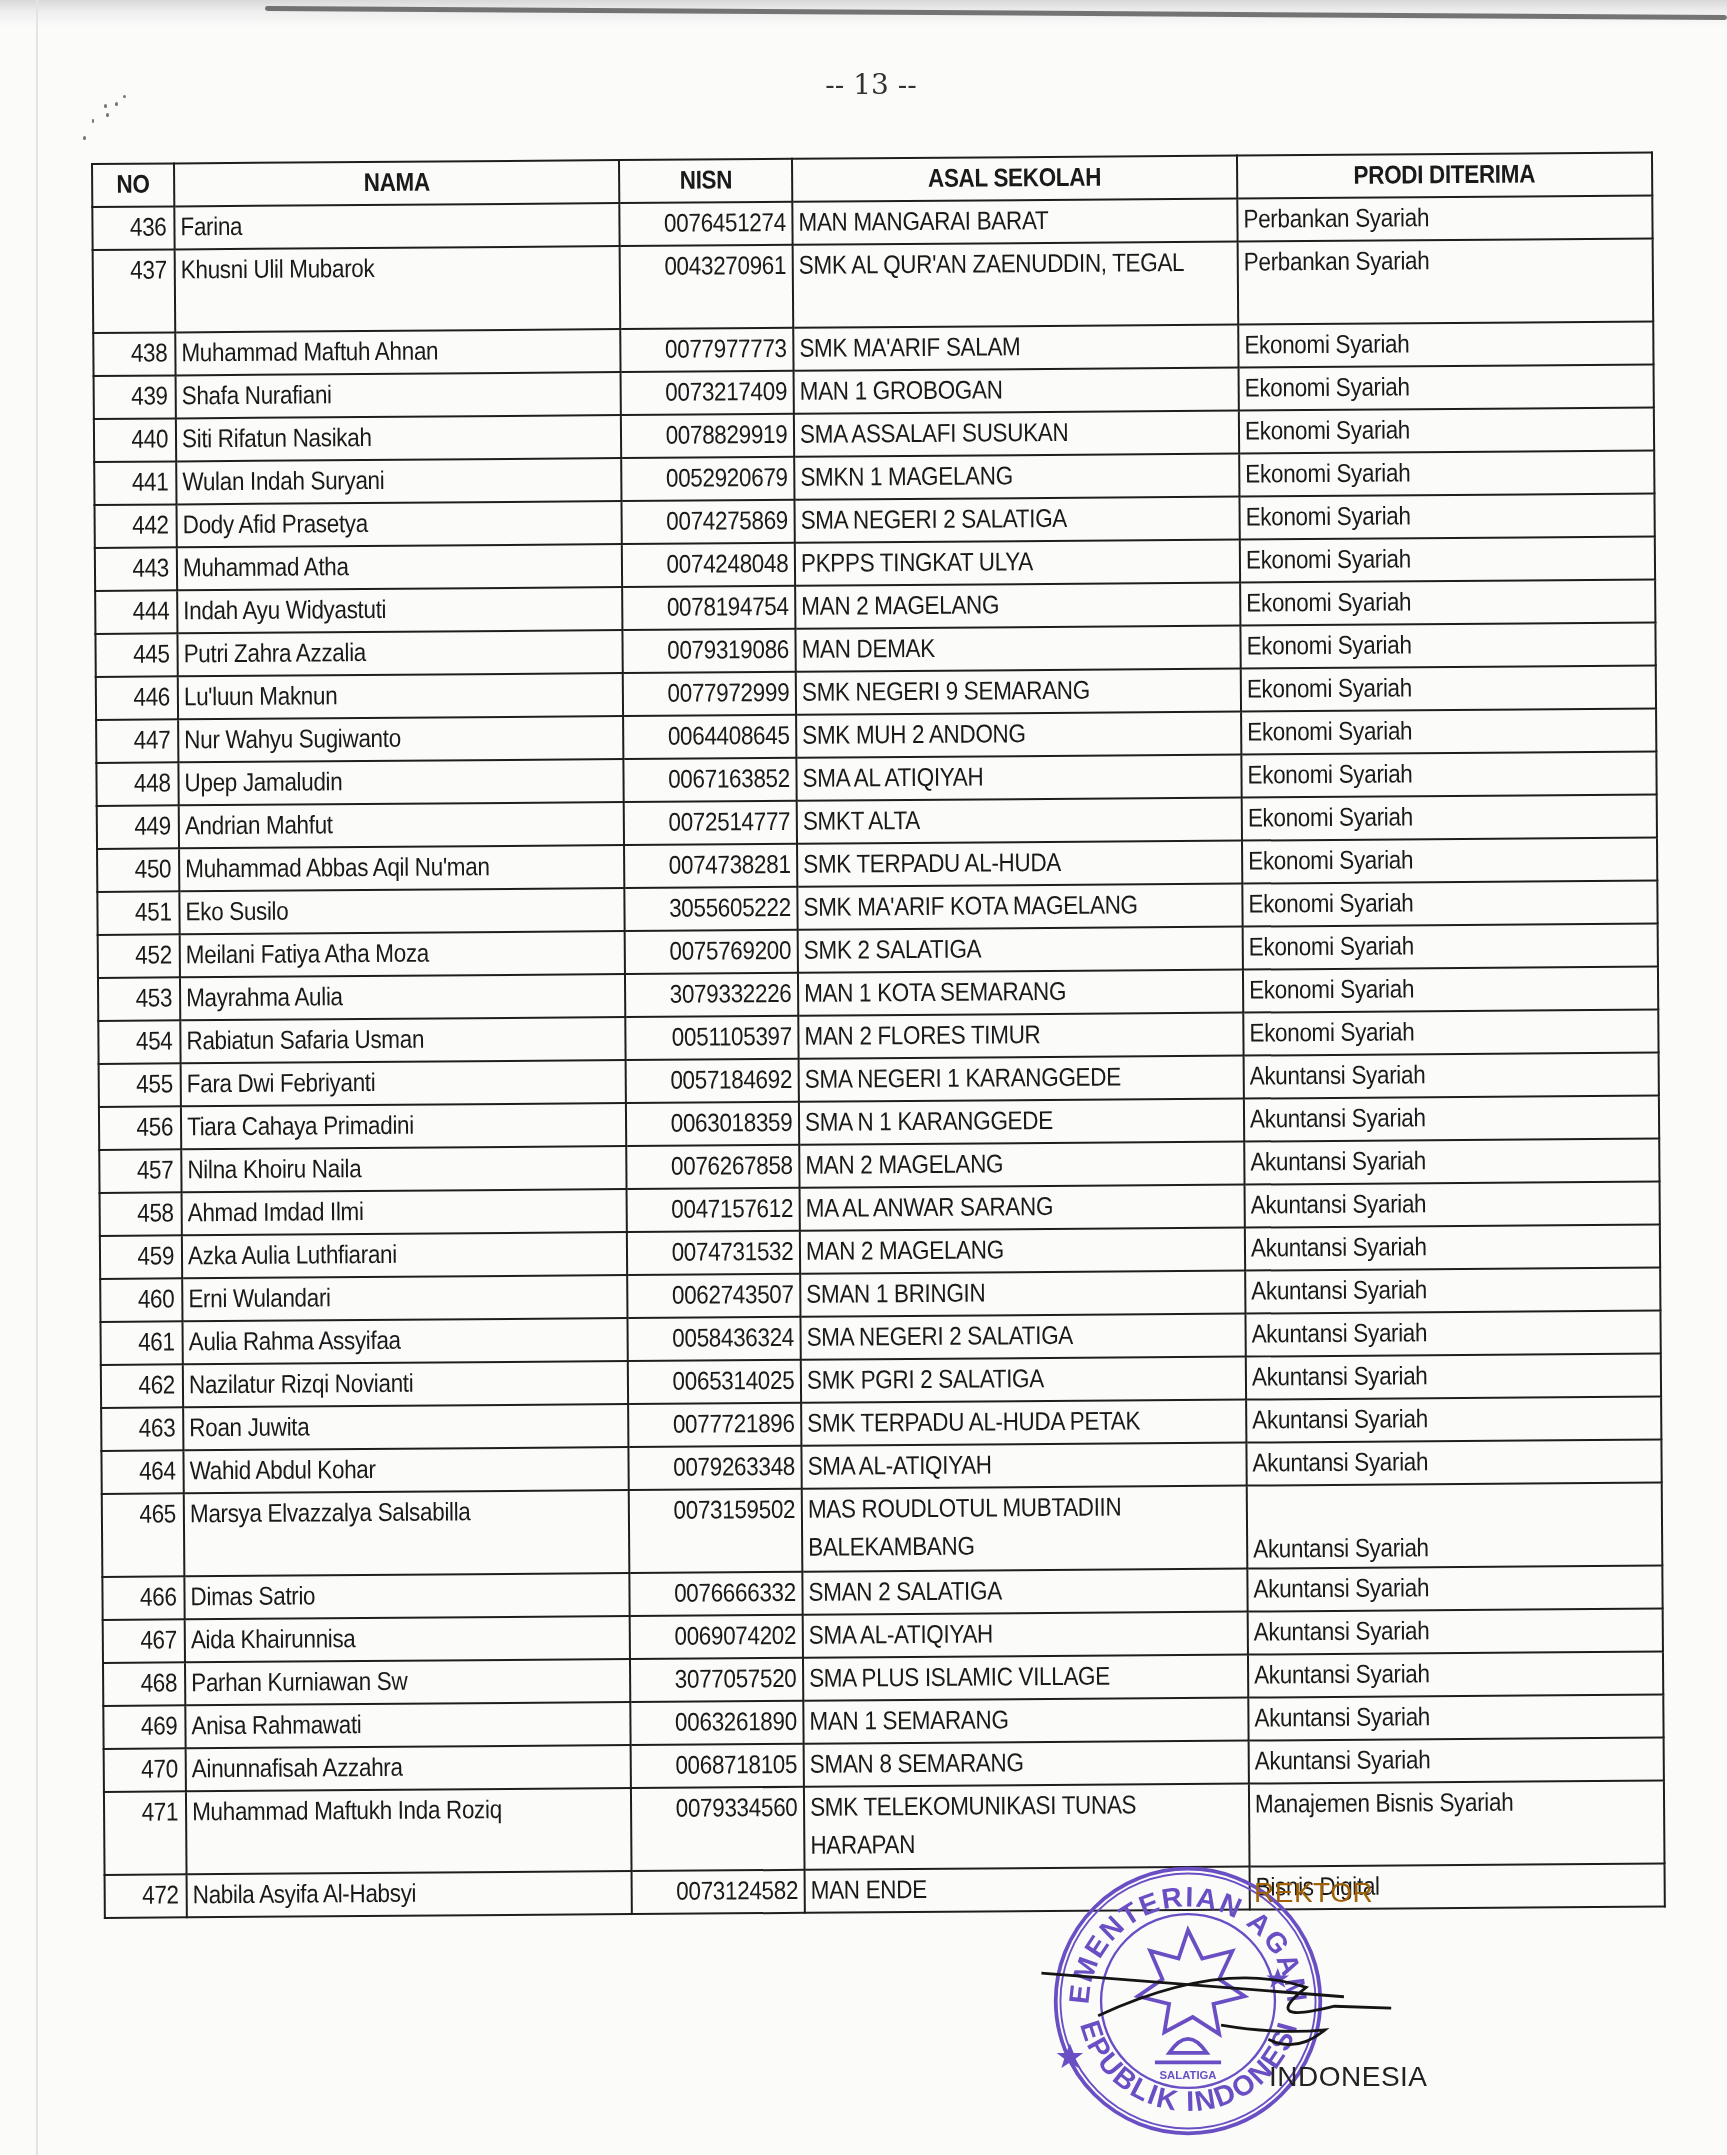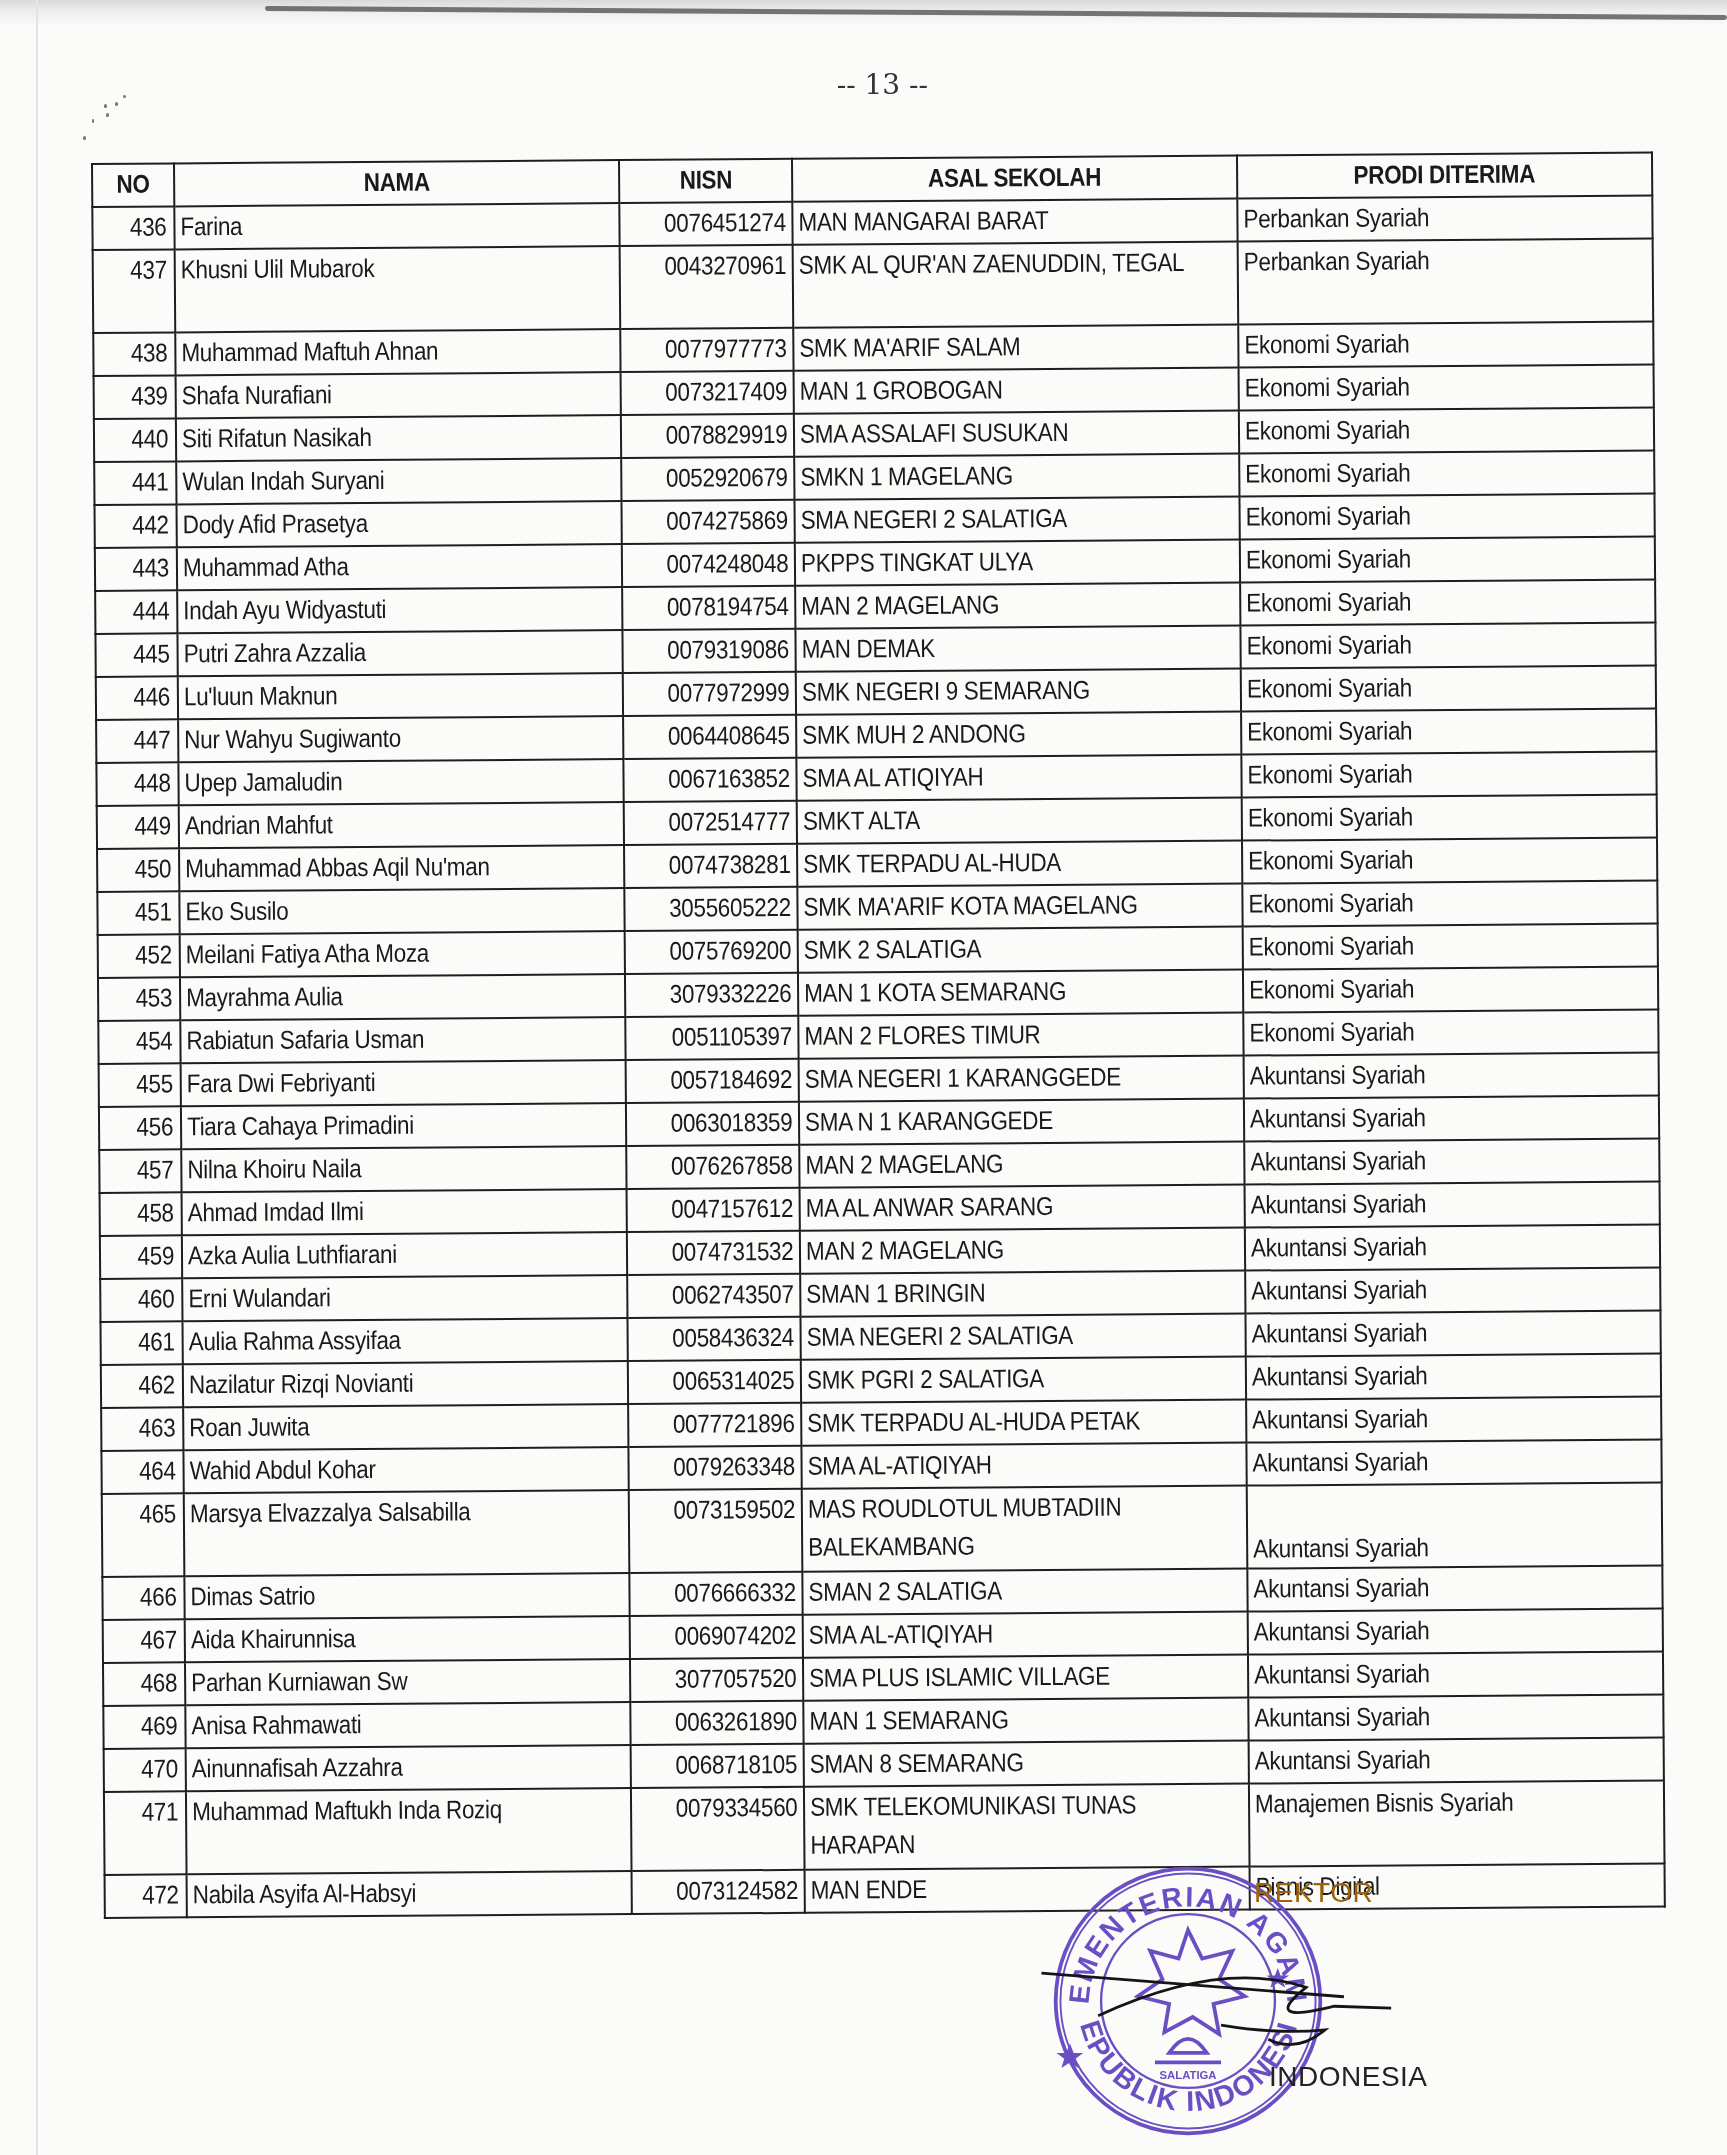--- a/index.html
+++ b/index.html
@@ -15,21 +15,21 @@
   }
   .scan-edge-line {
     position: absolute; left: 265px; top: 5.7px; width: 1462px; height: 4.7px;
     background: #4a4a4a; transform: rotate(0.35deg); transform-origin: left center;
     opacity: 0.75; border-radius: 2.8px;
   }
   .scan-edge-left {
     position: absolute; left: 36px; top: 0; width: 1.9px; height: 2156px; background: #e4e4e4;
   }
   .page-number {
-    position: absolute; left: 814px; top: 68px; width: 114px; text-align: right;
+    position: absolute; left: 814px; top: 68px; width: 114px; text-align: center;
     font-family: "DejaVu Serif", serif; font-size: 28px; color: #333;
   }
   .specks { position: absolute; left: 66px; top: 85px; width: 114px; height: 76px; }
   .speck { position: absolute; width: 2.8px; height: 3.8px; background: #777; border-radius: 1.9px; }
 
   .table-wrap {
     position: absolute; left: 91px; top: 163px;
     transform: rotate(-0.42deg); transform-origin: 0 0;
   }
   table {

